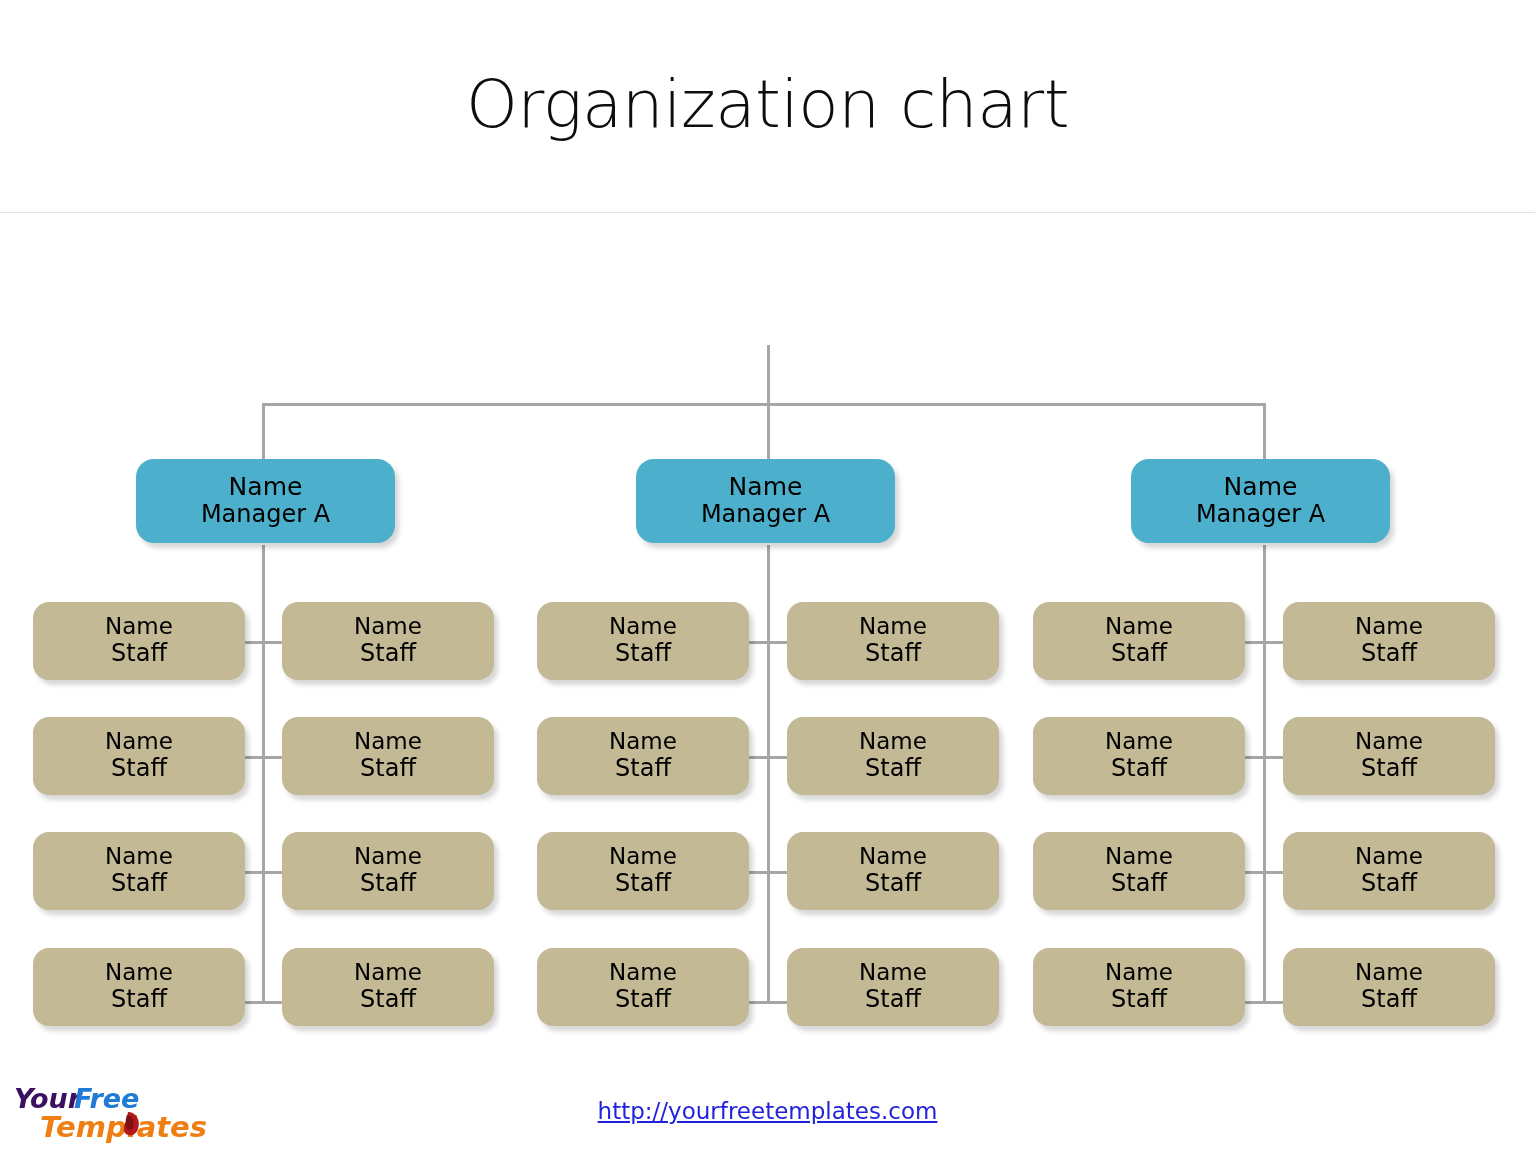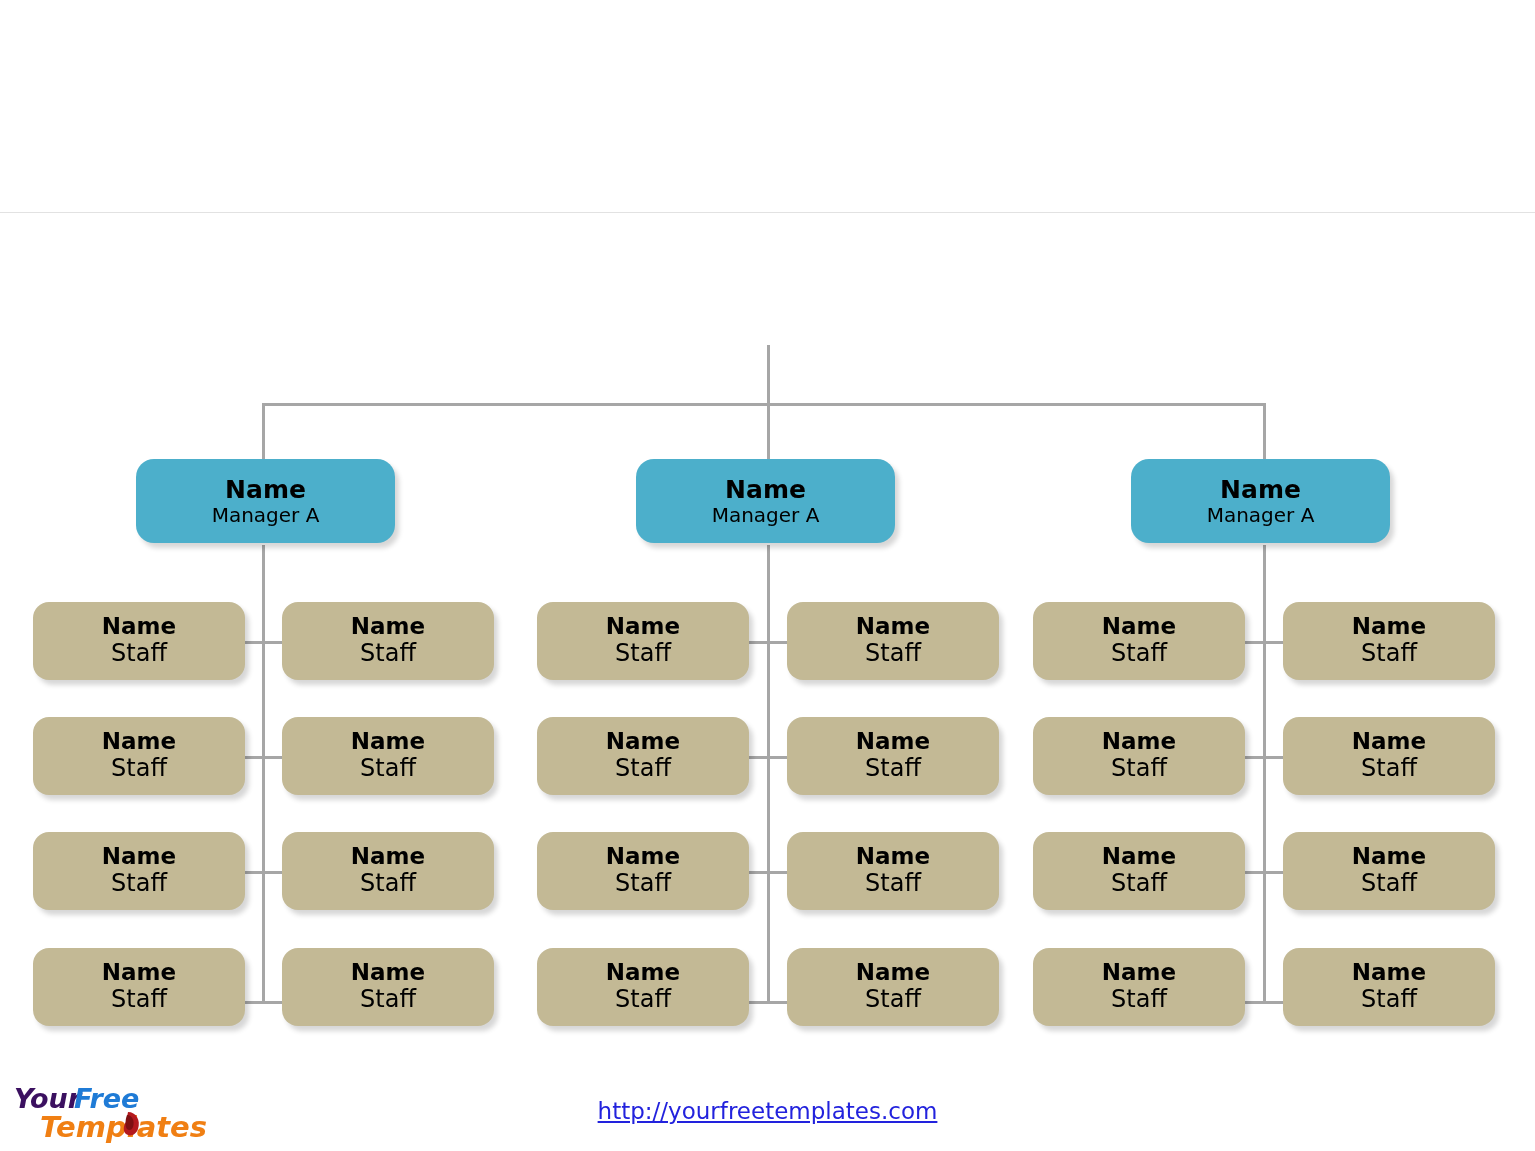--- a/index.html
+++ b/index.html
@@ -49,25 +49,25 @@
   }
   .node.staff{
     background:#C3B995;
     border-radius:16px;
   }
   .gm-label{
     font-size:30px;font-weight:400;line-height:1.1;
     font-family:"DejaVu Sans", sans-serif;
   }
   .n-name{
-    font-size:25px;font-weight:700;line-height:1.12;
+    font-size:25px;font-weight:400;line-height:1.12;
     font-family:"DejaVu Sans", sans-serif;
   }
   .n-role{
-    font-size:20px;font-weight:400;line-height:1.15;
+    font-size:24px;font-weight:400;line-height:1.15;
     font-family:"DejaVu Sans", sans-serif;
   }
   .node.staff .n-name{font-size:23px;}
   .node.staff .n-role{font-size:24px;}
 
   
   .url-wrap{
     position:absolute;left:0;top:1098px;width:1535px;text-align:center;
   }
   .url-link{
@@ -78,20 +78,21 @@
   .logo{
     position:absolute;left:10px;top:1082px;width:240px;height:62px;
   }
   .logo svg{display:block;}
 </style>
 </head>
 <body>
 
 <div id="stage">
 
+  <div class="title">Organization chart</div>
   <div class="divider"></div>
 
   <div class="ln ln-v" style="left:767px;top:345px;height:60px;"></div>
   <div class="ln ln-h" style="left:262px;top:403px;width:1004px;"></div>
   <div class="ln ln-v" style="left:262px;top:403px;height:57px;"></div>
   <div class="ln ln-v" style="left:767px;top:403px;height:57px;"></div>
   <div class="ln ln-v" style="left:1263px;top:403px;height:57px;"></div>
 
   <div class="ln ln-v" style="left:262px;top:545px;height:458px;"></div>
   <div class="ln ln-h" style="left:243px;top:641px;width:42px;"></div>

